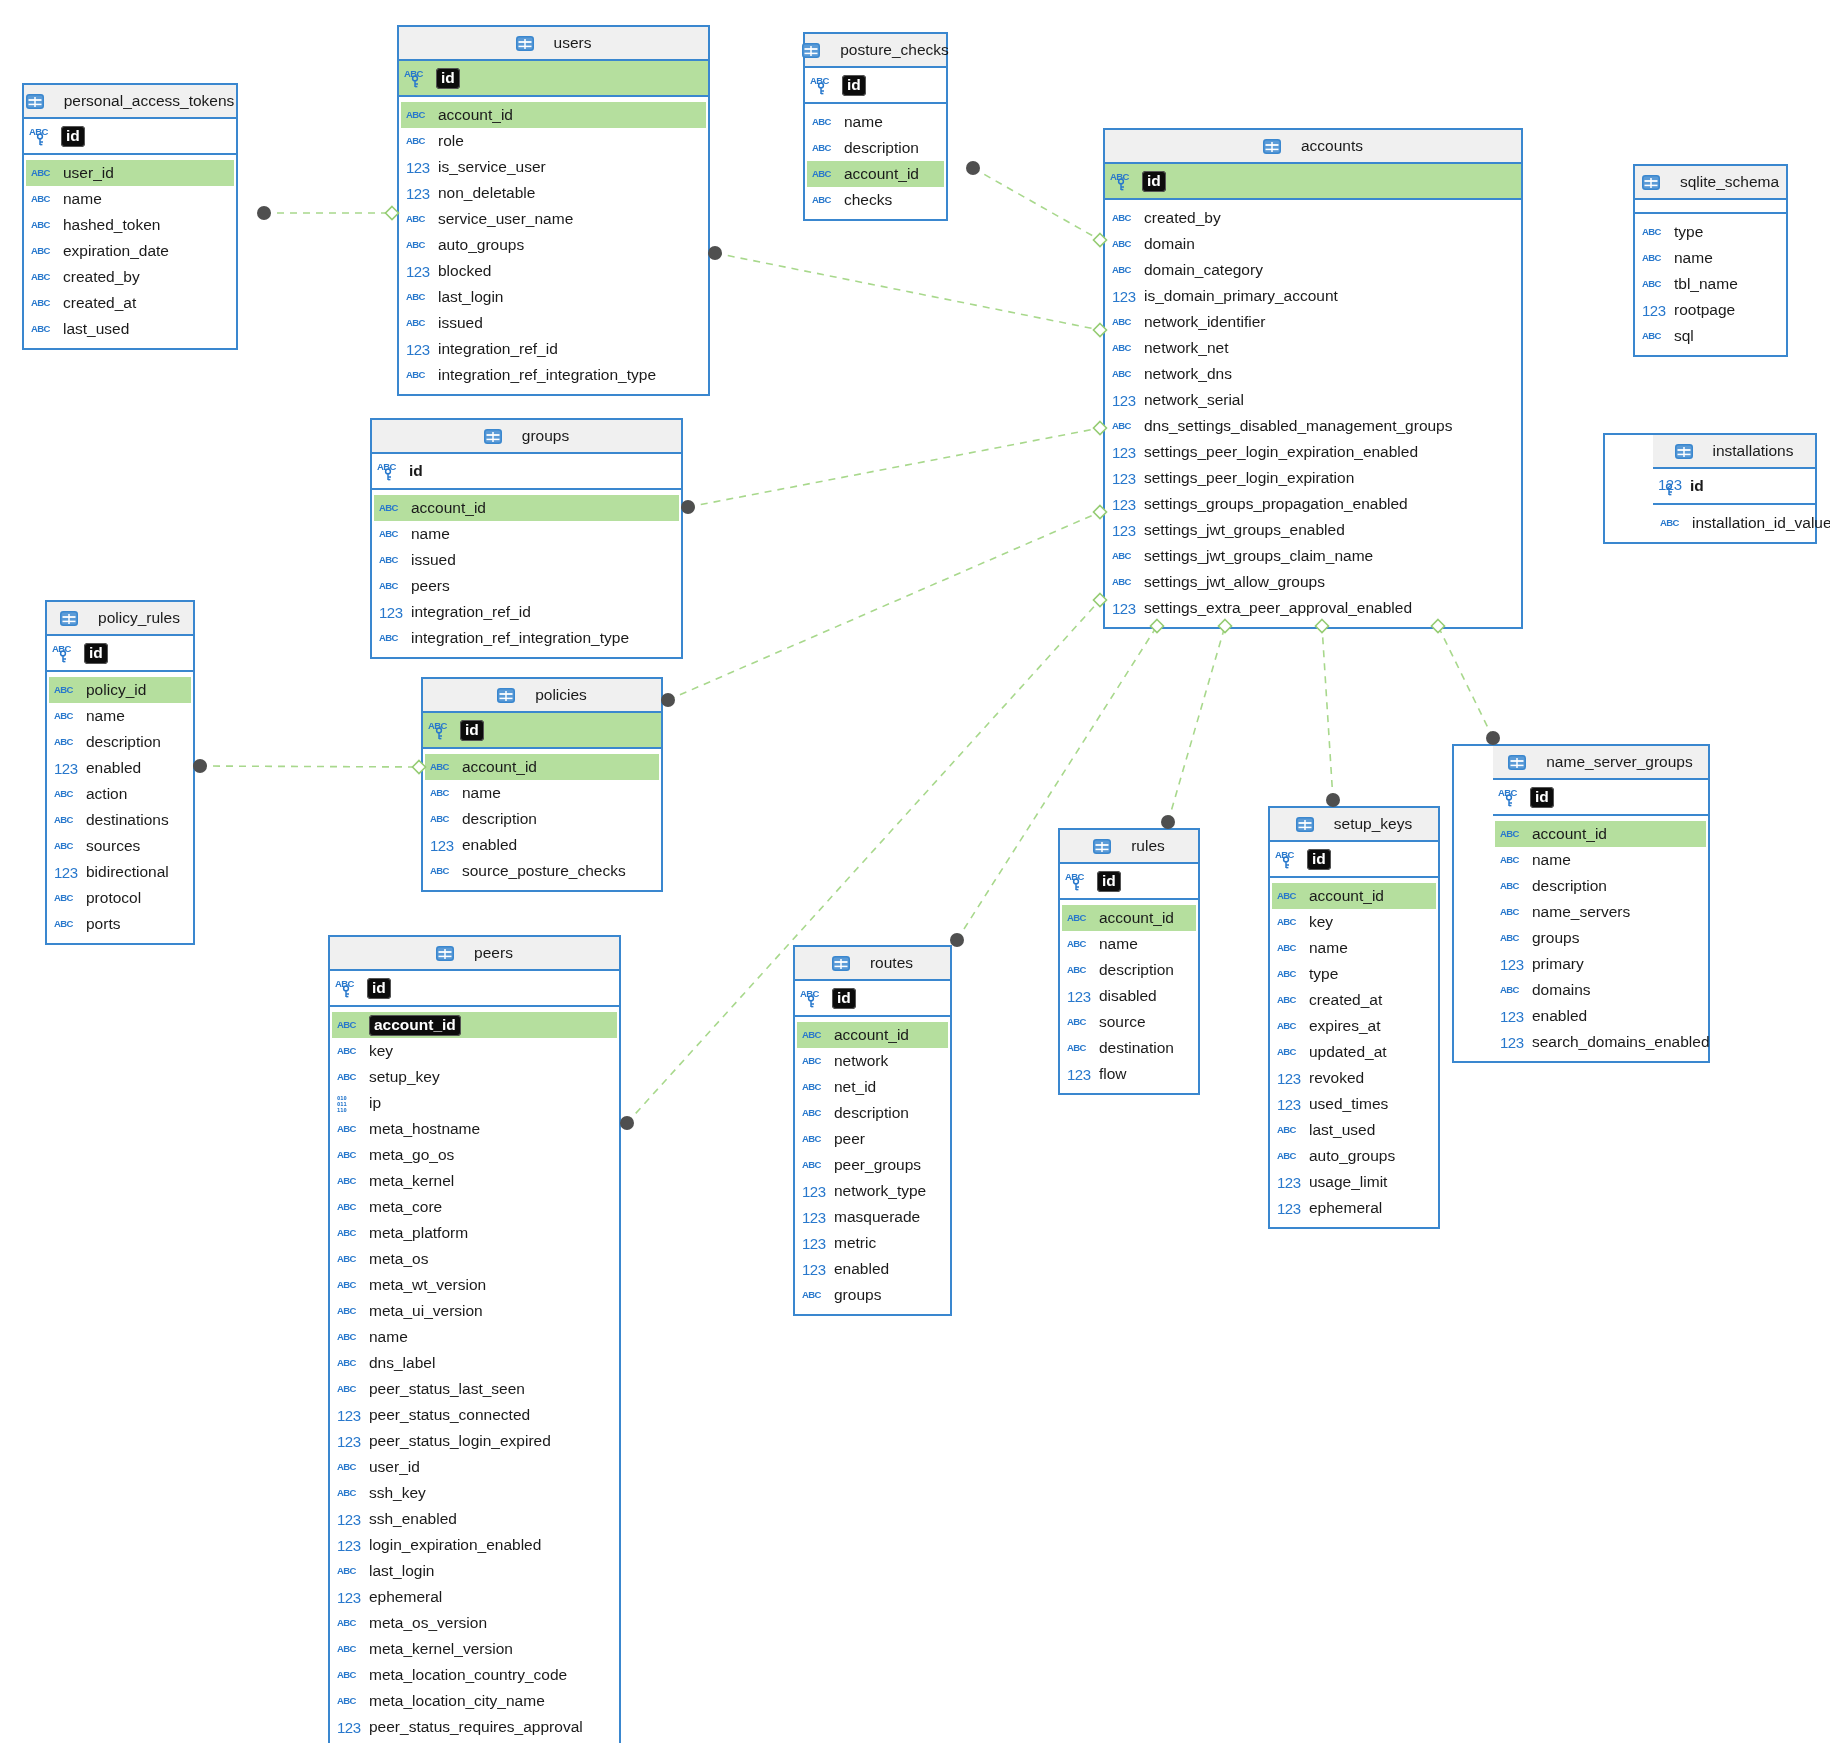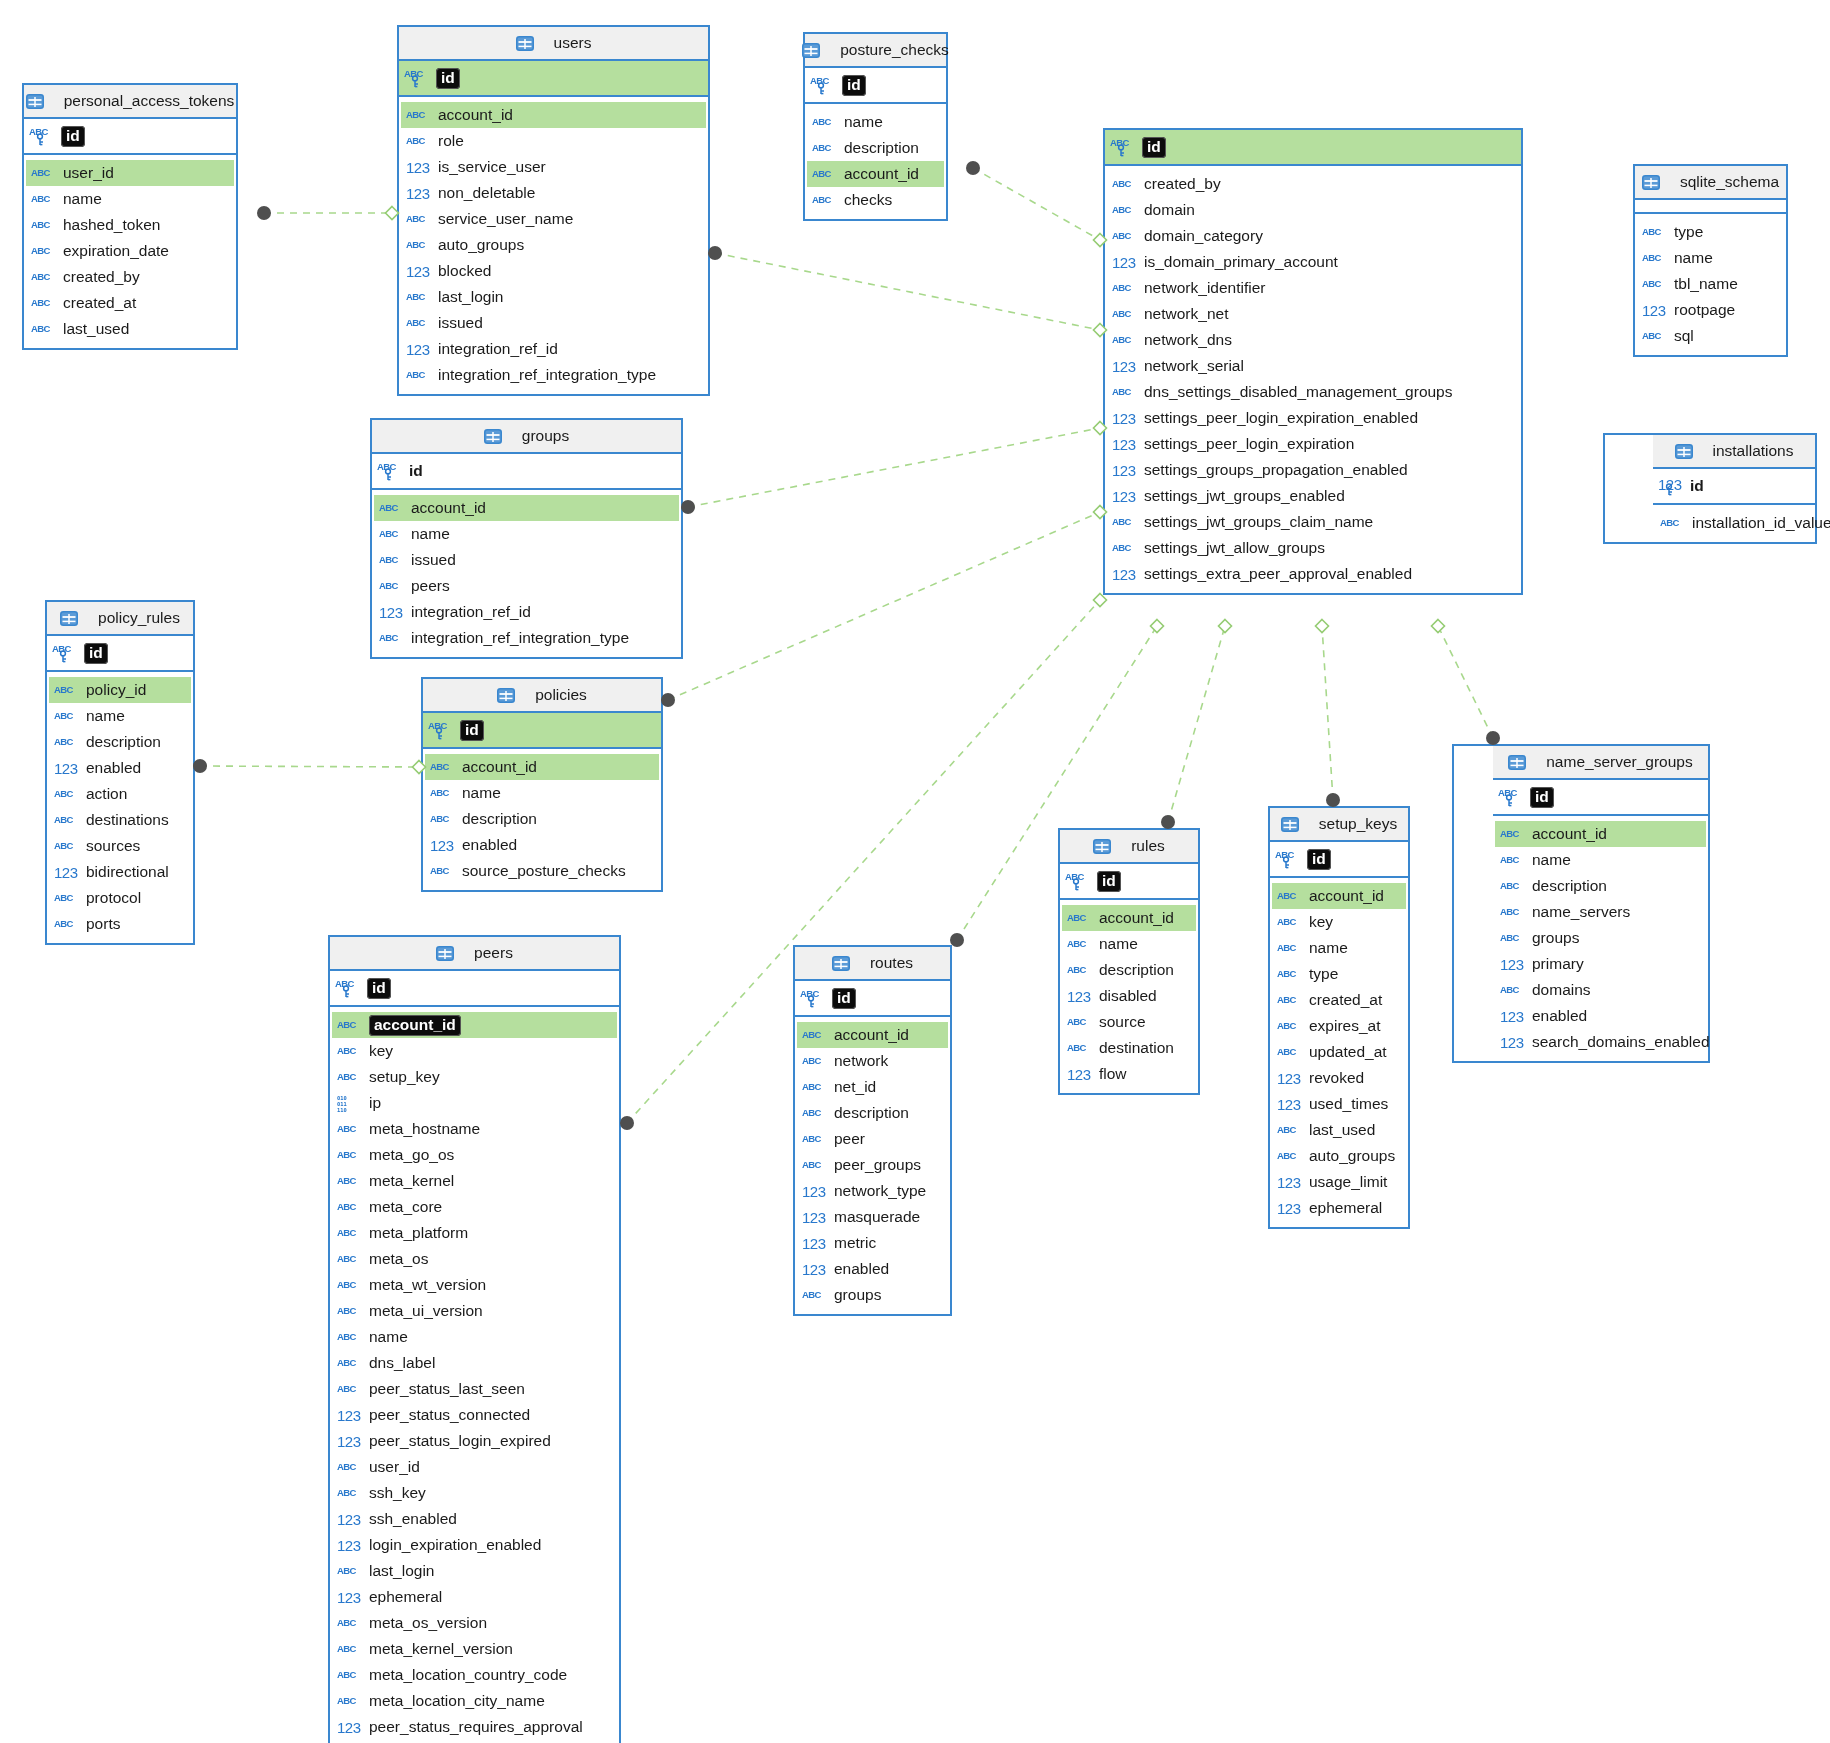--- a/index.html
+++ b/index.html
@@ -296,20 +296,31 @@
         </div>
         <div class="row">
           <span class="ic">
             <span class="abctx">ABC</span>
           </span>
           <span class="lbl">checks</span>
         </div>
       </div>
     </div>
     <div class="tbl" style="left: 1103px; top: 128px; width: 420px;">
+      <div class="hdr">
+        <span class="tic">
+          <svg width="18" height="15" viewBox="0 0 18 15">
+    <rect x="0.75" y="0.75" width="16.5" height="13.5" rx="2.5" fill="#5b9bd7" stroke="#3a87cf" stroke-width="1.5"></rect>
+    <line x1="2.5" y1="6" x2="15.5" y2="6" stroke="#ffffff" stroke-width="1.8"></line>
+    <line x1="2.5" y1="10.4" x2="15.5" y2="10.4" stroke="#ffffff" stroke-width="1.5"></line>
+    <line x1="9" y1="3" x2="9" y2="13" stroke="#ffffff" stroke-width="1.5"></line>
+          </svg>
+        </span>
+        <span class="tname">accounts</span>
+      </div>
       <div class="pk hl">
         <span class="ic pkic">
           <span class="abctx">ABC</span>
           <svg width="10" height="13" viewBox="0 0 10 13">
     <circle cx="4" cy="3.4" r="2.4" fill="none" stroke="#2878cc" stroke-width="1.5"></circle>
     <line x1="4" y1="5.8" x2="4" y2="12" stroke="#2878cc" stroke-width="1.5"></line>
     <line x1="4" y1="9" x2="7" y2="9" stroke="#2878cc" stroke-width="1.5"></line>
     <line x1="4" y1="11.6" x2="6.4" y2="11.6" stroke="#2878cc" stroke-width="1.5"></line>
           </svg>
         </span>
@@ -1054,21 +1065,21 @@
           <span class="lbl">destination</span>
         </div>
         <div class="row">
           <span class="ic">
             <span class="numtx">123</span>
           </span>
           <span class="lbl">flow</span>
         </div>
       </div>
     </div>
-    <div class="tbl" style="left: 1268px; top: 806px; width: 142px; text-align: center;">
+    <div class="tbl" style="left: 1268px; top: 806px; width: 172px; text-align: center;">
       <div class="hdr">
         <span class="tic">
           <svg width="18" height="15" viewBox="0 0 18 15">
     <rect x="0.75" y="0.75" width="16.5" height="13.5" rx="2.5" fill="#5b9bd7" stroke="#3a87cf" stroke-width="1.5"></rect>
     <line x1="2.5" y1="6" x2="15.5" y2="6" stroke="#ffffff" stroke-width="1.8"></line>
     <line x1="2.5" y1="10.4" x2="15.5" y2="10.4" stroke="#ffffff" stroke-width="1.5"></line>
     <line x1="9" y1="3" x2="9" y2="13" stroke="#ffffff" stroke-width="1.5"></line>
           </svg>
         </span>
         <span class="tname">setup_keys</span>

